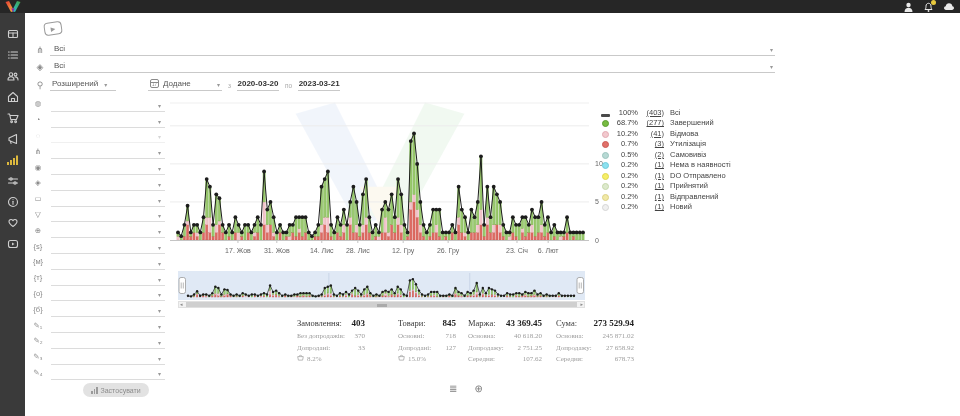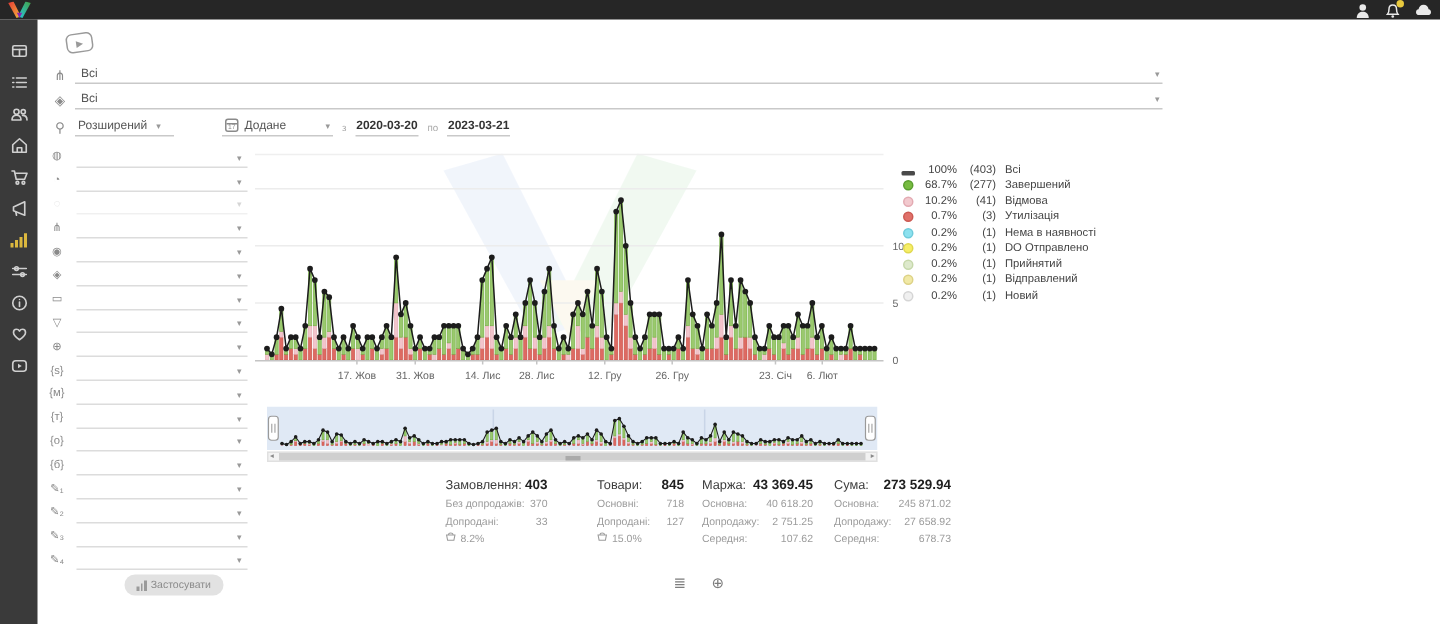--- a/index.html
+++ b/index.html
@@ -52,33 +52,33 @@
   #cal-icon:before { content:""; position:absolute; top:1.5px; left:0; right:0; border-top:1px solid #8a8a8a; }
 
   
   #watermark { position:absolute; left:290px; top:98px; opacity:.08; z-index:1; }
   #main-chart { position:absolute; left:170px; top:92px; z-index:2; }
   #legend { position:absolute; left:602px; top:106px; z-index:2; font-size:7.5px; color:#444; }
   .lg-row { height:10.55px; display:flex; align-items:flex-end; }
   .lg-sw { width:7px; height:7px; border-radius:50%; margin-right:4px; flex:0 0 auto; }
   .lg-line { width:9px; height:2.5px; border-radius:1px; margin-right:3px; margin-left:-1px; flex:0 0 auto; }
   .lg-pct { width:25px; text-align:right; }
-  .lg-cnt { width:26px; text-align:right; }
+  .lg-cnt { width:26px; text-align:right;text-decoration:underline; }
   .lg-lbl { margin-left:6px; white-space:nowrap; }
 
   
   #mini-wrap { position:absolute; left:178px; top:271px; z-index:2; }
   #scrollbar { position:absolute; left:178px; top:301px; width:407px; height:7px; background:#f2f2f2;
     border:1px solid #e0e0e0; z-index:2; }
   #sb-thumb { position:absolute; left:7px; right:7px; top:0; bottom:0; background:#cfcfcf; }
   #sb-notch { position:absolute; left:50%; top:2px; width:10px; height:2.5px; margin-left:-5px; background:#aaa; }
   .sb-arrow { position:absolute; top:-1px; font-size:5px; color:#8a8a8a; line-height:7px; }
 
   
-  .stat-col { position:absolute; top:318px; z-index:2; }
+  .stat-col { position:absolute; top:318px; z-index:2;font-family:Liberation Serif, serif; }
   .stat-main { display:flex; justify-content:space-between; align-items:baseline; font-size:8.5px;
     color:#3c3c3c; margin-bottom:3px; }
   .stat-main b { font-size:9px; color:#1f1f1f; }
   .stat-sub { display:flex; justify-content:space-between; font-size:7px; color:#9c9c9c; line-height:11.5px; }
   .stat-cart { display:flex; align-items:center; gap:3px; font-size:7px; color:#9c9c9c; line-height:11.5px; }
 
   #footer-icons { position:absolute; left:449px; top:383px; z-index:2; display:flex; gap:17px;
     font-size:10px; color:#7d7d7d; }
   #footer-icons span { cursor:pointer; }
 </style>
@@ -814,20 +814,26 @@
       <span class="lg-cnt">(41)</span>
       <span class="lg-lbl">Відмова</span>
     </div>
     <div class="lg-row">
       <span class="lg-sw" style="background:#e0716a; border:1px solid #cc5a53"></span>
       <span class="lg-pct">0.7%</span>
       <span class="lg-cnt">(3)</span>
       <span class="lg-lbl">Утилізація</span>
     </div>
     <div class="lg-row">
+      <span class="lg-sw" style="background:#b7d9d4; border:1px solid #9cc4be"></span>
+      <span class="lg-pct">0.5%</span>
+      <span class="lg-cnt">(2)</span>
+      <span class="lg-lbl">Самовивіз</span>
+    </div>
+    <div class="lg-row">
       <span class="lg-sw" style="background:#8ce1ef; border:1px solid #6fcbdb"></span>
       <span class="lg-pct">0.2%</span>
       <span class="lg-cnt">(1)</span>
       <span class="lg-lbl">Нема в наявності</span>
     </div>
     <div class="lg-row">
       <span class="lg-sw" style="background:#f6ee66; border:1px solid #e0d84f"></span>
       <span class="lg-pct">0.2%</span>
       <span class="lg-cnt">(1)</span>
       <span class="lg-lbl">DO Отправлено</span>

